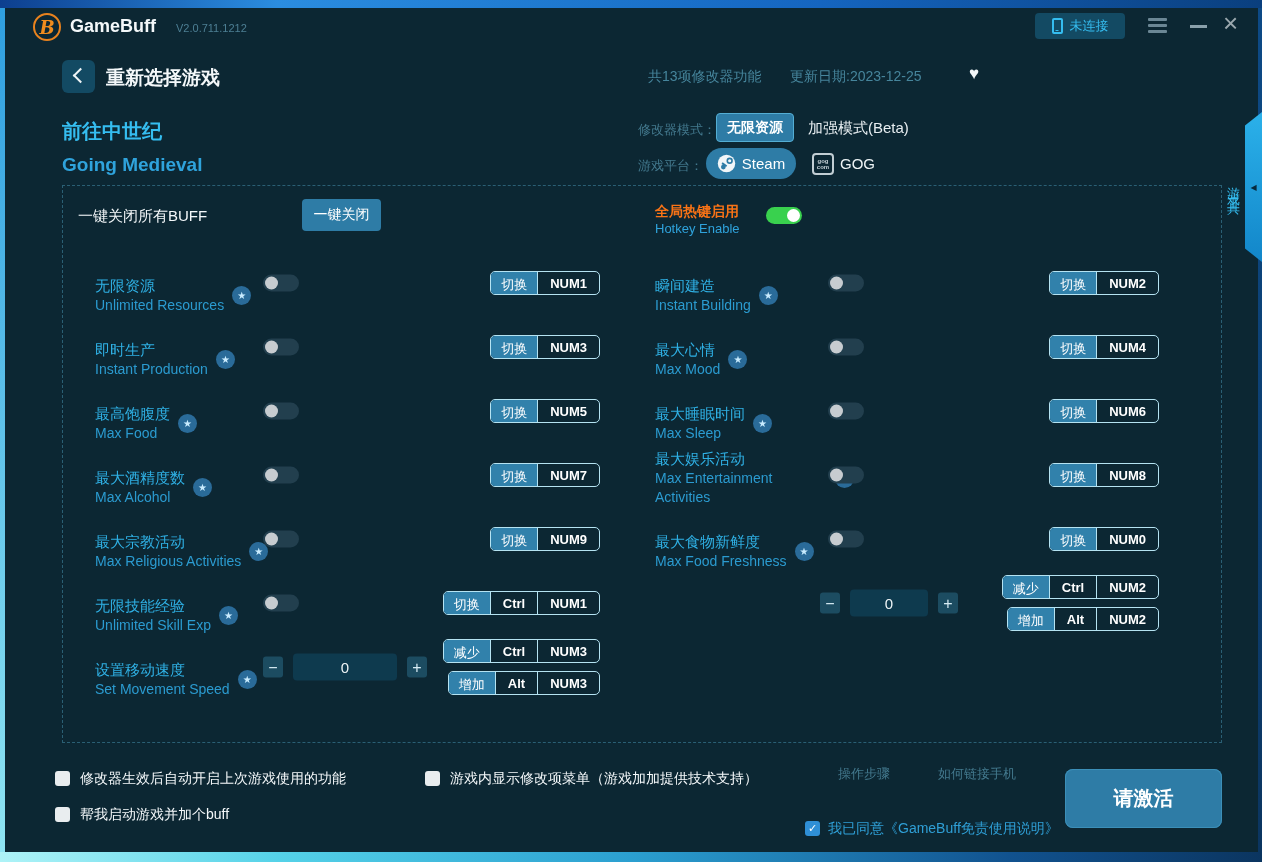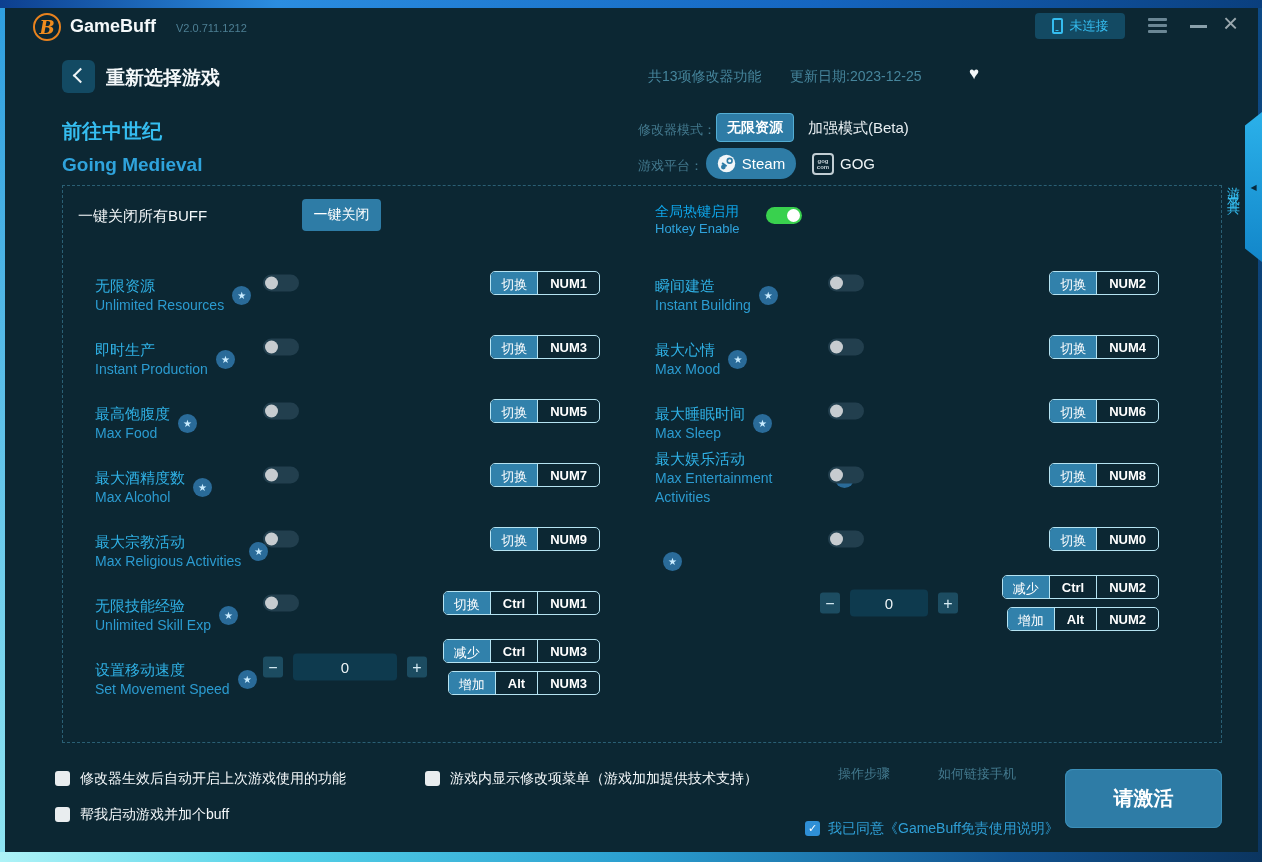--- a/index.html
+++ b/index.html
@@ -49,21 +49,21 @@
   .side-tab{position:absolute;right:0;top:112px;height:150px;z-index:60;display:flex;align-items:center;cursor:pointer}
   .side-tab .vtext{writing-mode:vertical-rl;text-orientation:upright;color:#35bdf0;font-size:13px;letter-spacing:5px;margin-right:3px}
   .side-tab .flag{width:17px;height:150px;background:linear-gradient(180deg,#2bb1ea,#1286c9);clip-path:polygon(0 9%,100% 0,100% 100%,0 91%);display:flex;align-items:center;justify-content:center}
   .side-tab .flag span{color:#07293c;font-size:8px}
 
   
   .panel{position:absolute;left:62px;top:185px;width:1160px;height:558px;border:1px dashed #2a5f74}
   .master-label{position:absolute;left:15px;top:21px;font-size:15px;color:#f4f8fa}
   .master-btn{position:absolute;left:239px;top:13px;width:79px;height:32px;background:#2e7ca6;border-radius:4px;color:#fff;font-size:14px;display:flex;align-items:center;justify-content:center;cursor:pointer}
   .hotkey-enable{position:absolute;left:592px;top:16px}
-  .hotkey-enable .cn{font-size:14px;font-weight:normal;color:#0ea5e9;line-height:18px}
+  .hotkey-enable .cn{font-size:14px;font-weight:bold;color:#f97316;line-height:18px}
   .hotkey-enable .en{font-size:13px;color:#2fa3dc;line-height:17px}
 
   .toggle{width:36px;height:17px;border-radius:9px;background:#223f4e;position:absolute;top:50%;transform:translateY(-50%);cursor:pointer}
   .toggle .knob{position:absolute;width:13px;height:13px;border-radius:50%;background:#c7ccd0;top:2px;left:2px}
   .toggle.on{background:#39d14e}
   .toggle.on .knob{left:auto;right:2px;background:#fff}
   .toggle.static{position:absolute;left:703px;top:21px;transform:none}
 
   
   .grid{position:absolute;left:0;top:65px;width:1158px;display:grid;grid-template-columns:579px 579px}
@@ -307,20 +307,21 @@
           </div>
         <div class="hk-stack">
             <div class="hotkey">
               <span class="hk-action">切换</span>
               <span class="hk-key">NUM9</span>
             </div>
           </div>
       </div>
       <div class="cell col-r">
         <span class="lblwrap">
+            <span class="lbl"><span class="cn">最大食物新鲜度</span><br><span class="en">Max Food Freshness</span></span>
         <span class="star">★</span>
           </span>
         <div class="toggle">
             <span class="knob"></span>
           </div>
         <div class="hk-stack">
             <div class="hotkey">
               <span class="hk-action">切换</span>
               <span class="hk-key">NUM0</span>
             </div>

